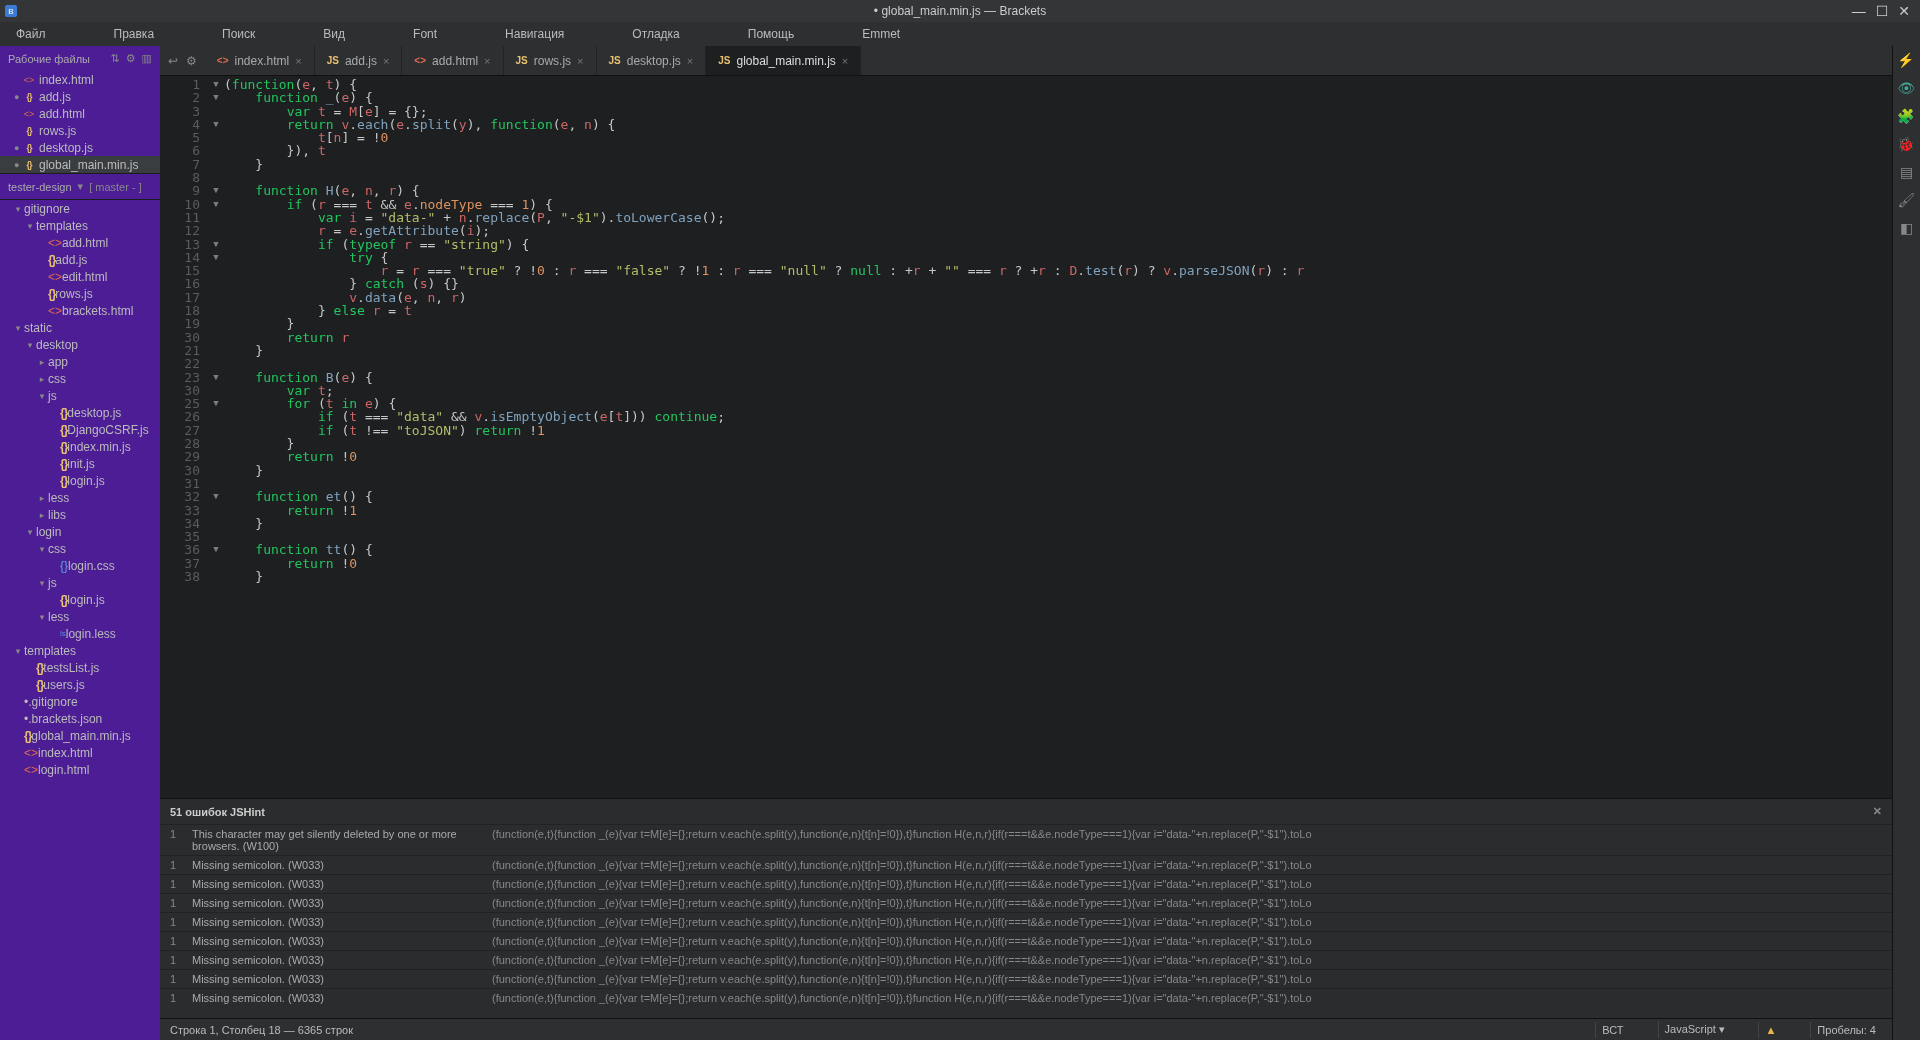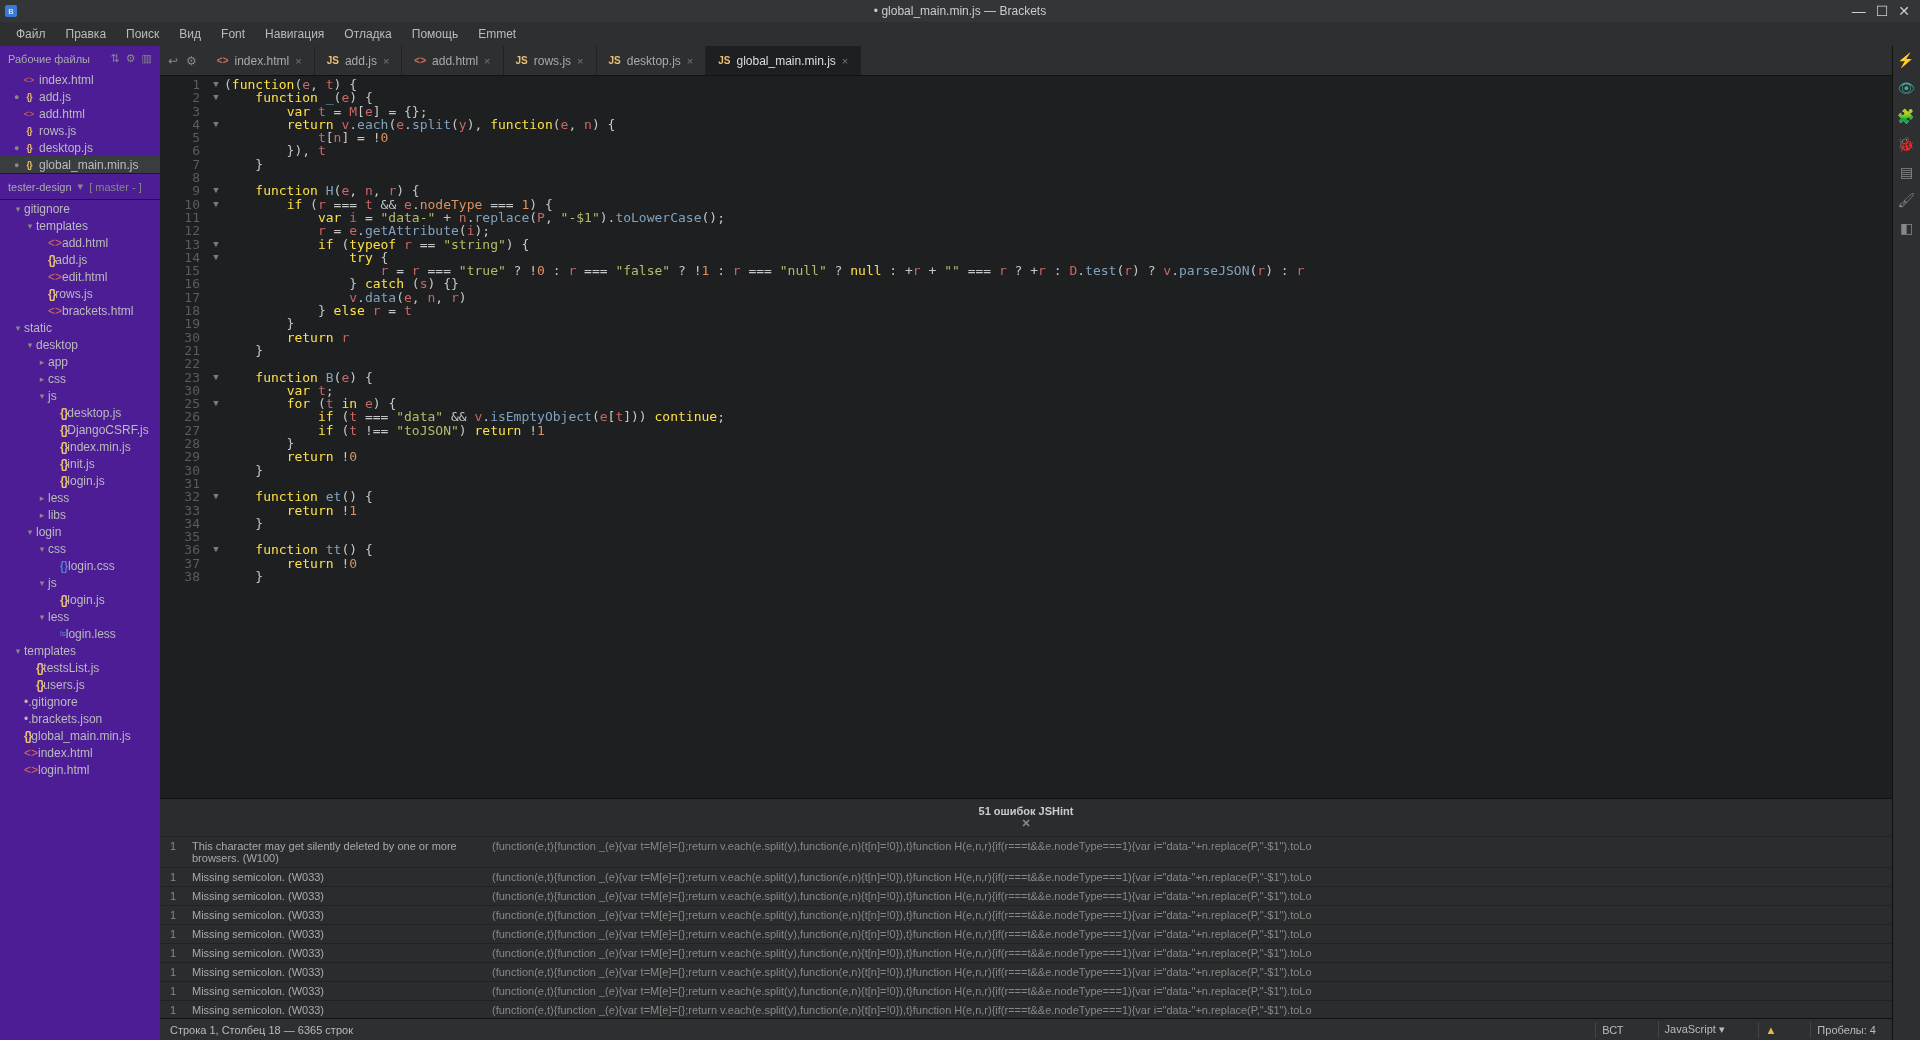--- a/index.html
+++ b/index.html
@@ -3,21 +3,21 @@
 <meta charset="utf-8">
 <style>
 * { margin: 0; padding: 0; box-sizing: border-box; }
 html, body { width: 100%; height: 100%; overflow: hidden; font-family: "Segoe UI", Arial, sans-serif; font-size: 12px; background: #1d1f21; color: #c5c8c6; }
 .window { display: flex; flex-direction: column; height: 100vh; }
 .titlebar { height: 22px; background: #333537; display: flex; align-items: center; color: #ccc; font-size: 12px; position: relative; }
 .titlebar-logo { width: 22px; height: 22px; display: flex; align-items: center; justify-content: center; }
 .titlebar-title { position: absolute; left: 50%; transform: translateX(-50%); font-size: 12px; }
 .titlebar-ctl { margin-left: auto; display: flex; gap: 10px; padding-right: 10px; }
 .titlebar-ctl span { cursor: pointer; font-size: 14px; }
-.menubar { height: 24px; background: #2d2f31; display: flex; align-items: center; padding-left: 6px; color: #bbb; font-size: 12px; }
+.menubar { height: 24px; background: #2d2f31; display: flex; align-items: center; padding-left: 6px; color: #bbb; font-size: 12px; gap: 48px; }
 .menubar span { padding: 4px 10px; cursor: pointer; }
 .main { flex: 1; display: flex; min-height: 0; }
 .sidebar { width: 160px; background: #4c1d95; display: flex; flex-direction: column; overflow-y: auto; font-size: 12px; }
 .side-section-hdr { padding: 6px 8px; color: #aaa; font-size: 11px; display: flex; align-items: center; justify-content: space-between; }
 .side-icons { display: flex; gap: 6px; color: #888; }
 .side-item { display: flex; align-items: center; padding: 2px 6px 2px 14px; color: #bbb; cursor: pointer; height: 17px; }
 .side-item.selected { background: #3a3d40; }
 .side-item .bullet { width: 6px; display: inline-block; color: #888; font-size: 9px; margin-right: 2px; }
 .side-item .fic { width: 14px; display: inline-flex; align-items: center; justify-content: center; font-size: 9px; margin-right: 3px; }
 .fic-js { color: #e8c171; font-weight: bold; letter-spacing: -1px; }
@@ -39,28 +39,28 @@
 .ic-html { color: #e06b4a; }
 .ic-js { color: #e8c171; }
 .editor-wrap { flex: 1; display: flex; flex-direction: column; min-height: 0; }
 .editor-scroll { flex: 1; display: flex; overflow: hidden; font-family: "Consolas", monospace; font-size: 13px; line-height: 13.3px; }
 .gutter { width: 48px; text-align: right; color: #5a5c5e; padding-right: 8px; padding-top: 2px; background: #1d1f21; user-select: none; }
 .gutter .ln { height: 13.3px; }
 .fold-col { width: 16px; padding-top: 2px; color: #7a7c7e; }
 .fold-col .fm { height: 13.3px; font-size: 9px; text-align: center; }
 .code { flex: 1; padding-top: 2px; white-space: pre; color: #c5c8c6; overflow: hidden; }
 .code .cl { height: 13.3px; }
-.tok-kw { color: #fde047; }
+.tok-kw { color: #22c55e; }
 .tok-fn { color: #81a2be; }
 .tok-num { color: #de935f; }
 .tok-str { color: #b5bd68; }
 .tok-id { color: #cc6666; }
 .tok-prop { color: #de935f; }
 .problems { height: 220px; background: #2a2c2e; border-top: 1px solid #111; display: flex; flex-direction: column; font-size: 11px; }
-.problems-hdr { padding: 6px 10px; color: #ccc; font-weight: bold; display: flex; justify-content: space-between; align-items: center; flex-direction: column; }
+.problems-hdr { padding: 6px 10px; color: #ccc; font-weight: bold; display: flex; justify-content: space-between; align-items: center; }
 .problems-hdr .x { cursor: pointer; color: #888; }
 .problems-list { flex: 1; overflow: hidden; }
 .problems-list .prow { display: flex; padding: 3px 10px; color: #aaa; border-top: 1px solid #222; }
 .problems-list .pln { width: 22px; color: #888; }
 .problems-list .pmsg { width: 300px; }
 .problems-list .psnip { flex: 1; white-space: nowrap; overflow: hidden; text-overflow: ellipsis; color: #888; }
 .statusbar { height: 22px; background: #2d2f31; display: flex; align-items: center; padding: 0 10px; font-size: 11px; color: #bbb; border-top: 1px solid #111; }
 .statusbar .sb-left { }
 .statusbar .sb-right { margin-left: auto; display: flex; align-items: center; gap: 28px; }
 .sb-pill { padding: 2px 6px; border-left: 1px solid #444; }

